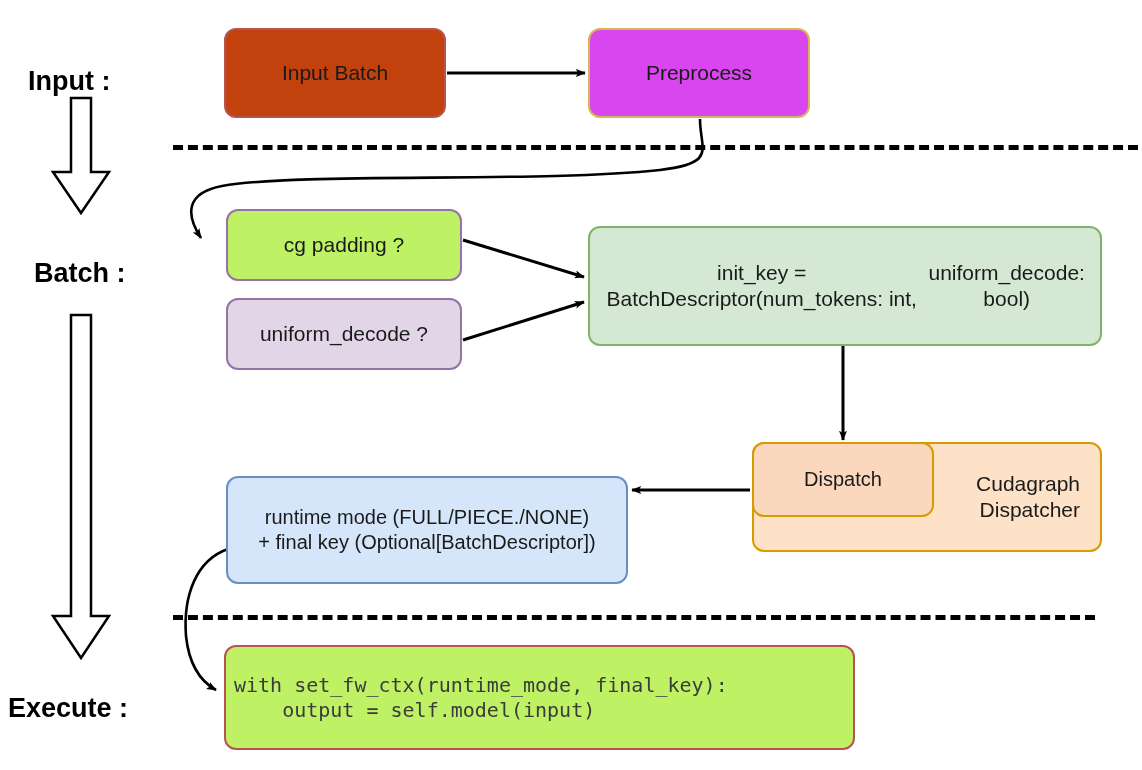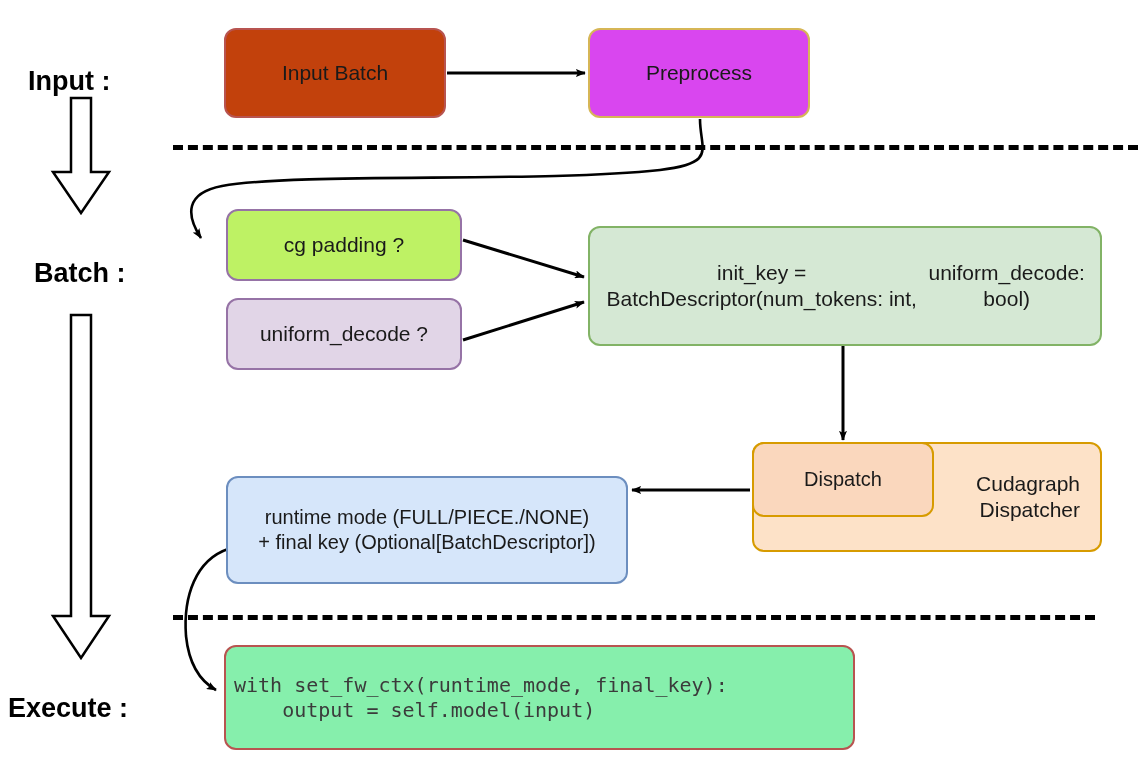--- a/index.html
+++ b/index.html
@@ -150,19 +150,19 @@
     <span>Dispatch</span>
   </div>
 
   <div class="node" style="left:226px; top:444px; width:402px; height:108px;
        background:#d6e6fa; border-color:#6c8ebf; flex-direction:column; font-size:20px;margin-top:32px;">
     <span>runtime mode (FULL/PIECE./NONE)</span>
     <span>+ final key (Optional[BatchDescriptor])</span>
   </div>
 
   <div class="node code" style="left:224px; top:645px; width:631px; height:105px;
-       background:#86efac; border-color:#b85450; flex-direction:column; align-items:flex-start;
+       background:#bef264; border-color:#b85450; flex-direction:column; align-items:flex-start;
        justify-content:center;">
     <span>with set_fw_ctx(runtime_mode, final_key):</span>
     <span>    output = self.model(input)</span>
   </div>
 
 </div>
 
 </body></html>

